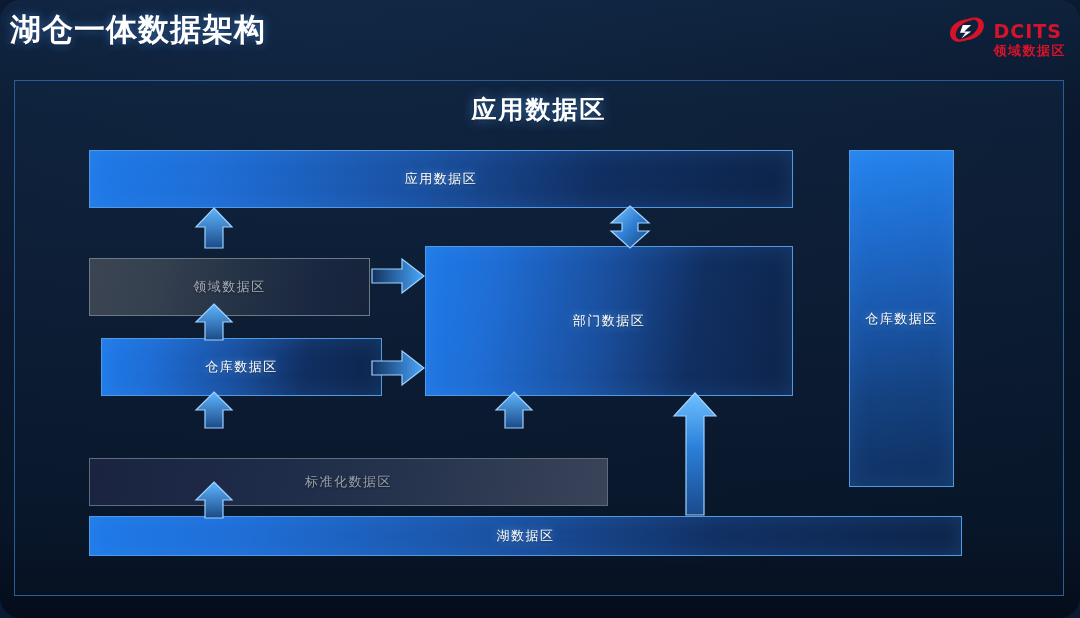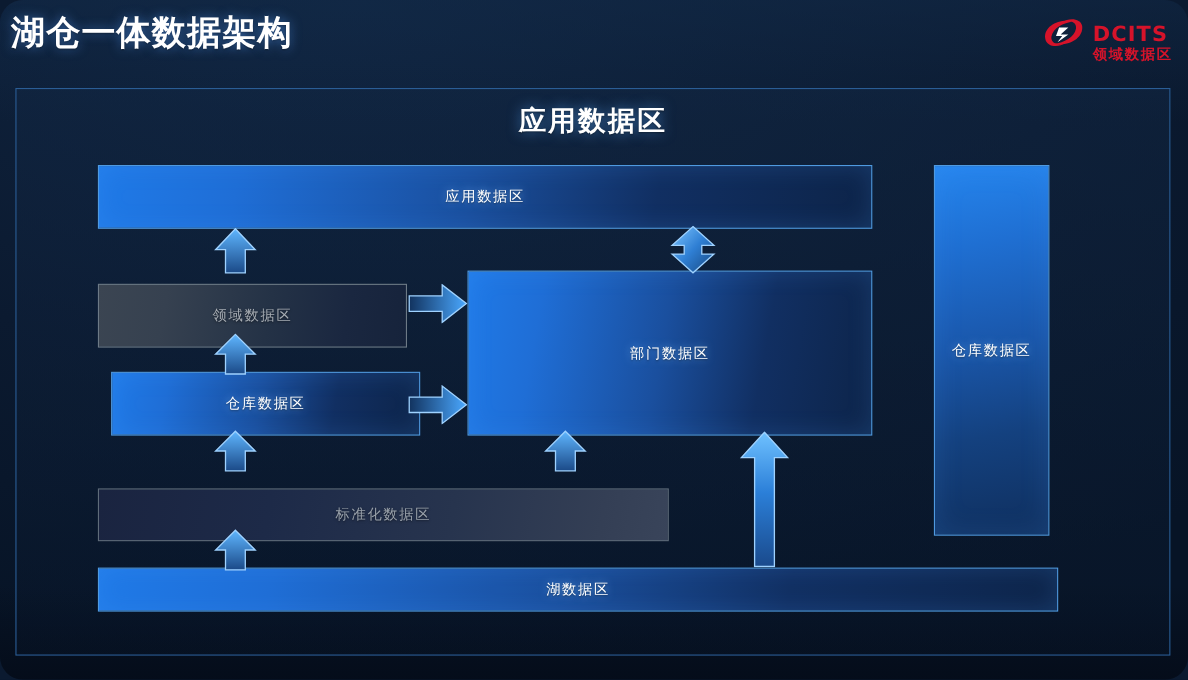--- a/index.html
+++ b/index.html
@@ -91,21 +91,21 @@
     background:linear-gradient(170deg,#2585ee 0%, #1f6fd2 22%, #1a57ab 48%, #14417f 72%, #0f2f5e 100%);
     color:#ffffff;
     text-shadow:0 0 8px rgba(120,190,255,.75),0 1px 2px rgba(0,0,0,.55);
     box-shadow:inset 0 0 26px rgba(80,160,255,.16);
   }
 
   
   #zone-app      {left:89px; top:150px; width:704px; height:58px;}
   #zone-domain   {left:89px; top:246px; width:281px; height:58px;}
   #zone-warehouse{left:89px; top:338px; width:281px; height:58px;margin-left:12px;}
-  #zone-standard {left:89px; top:432px; width:519px; height:48px;}
+  #zone-standard {left:89px; top:446px; width:519px; height:48px;}
   #zone-lake     {left:89px; top:516px; width:873px; height:40px;text-align:center;}
   #zone-dept     {left:425px;top:246px; width:368px; height:150px;}
   #zone-archive  {left:849px;top:150px; width:105px; height:337px;}
 
   .arrow{position:absolute;}
   .arrow svg{display:block;}
 
   
   #arrow-app-domain    {left:194px;top:207px;}
   #arrow-domain-wh     {left:194px;top:303px;}

